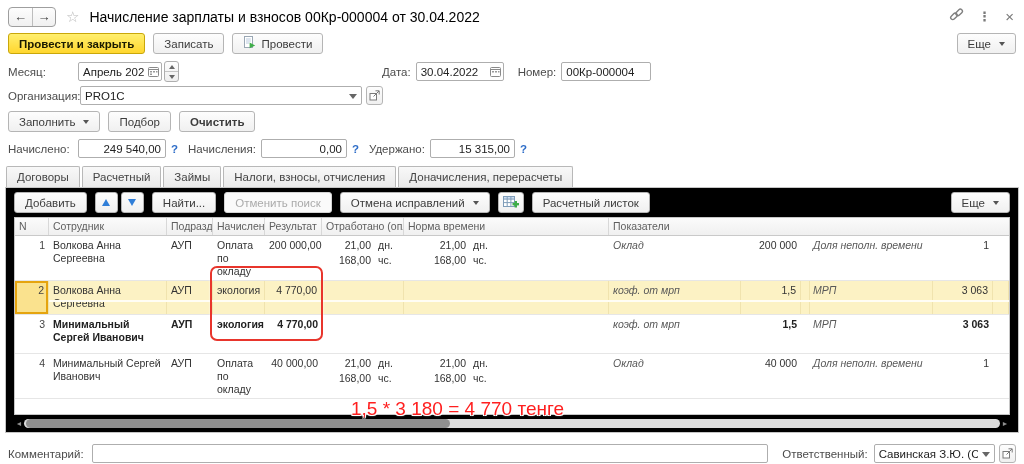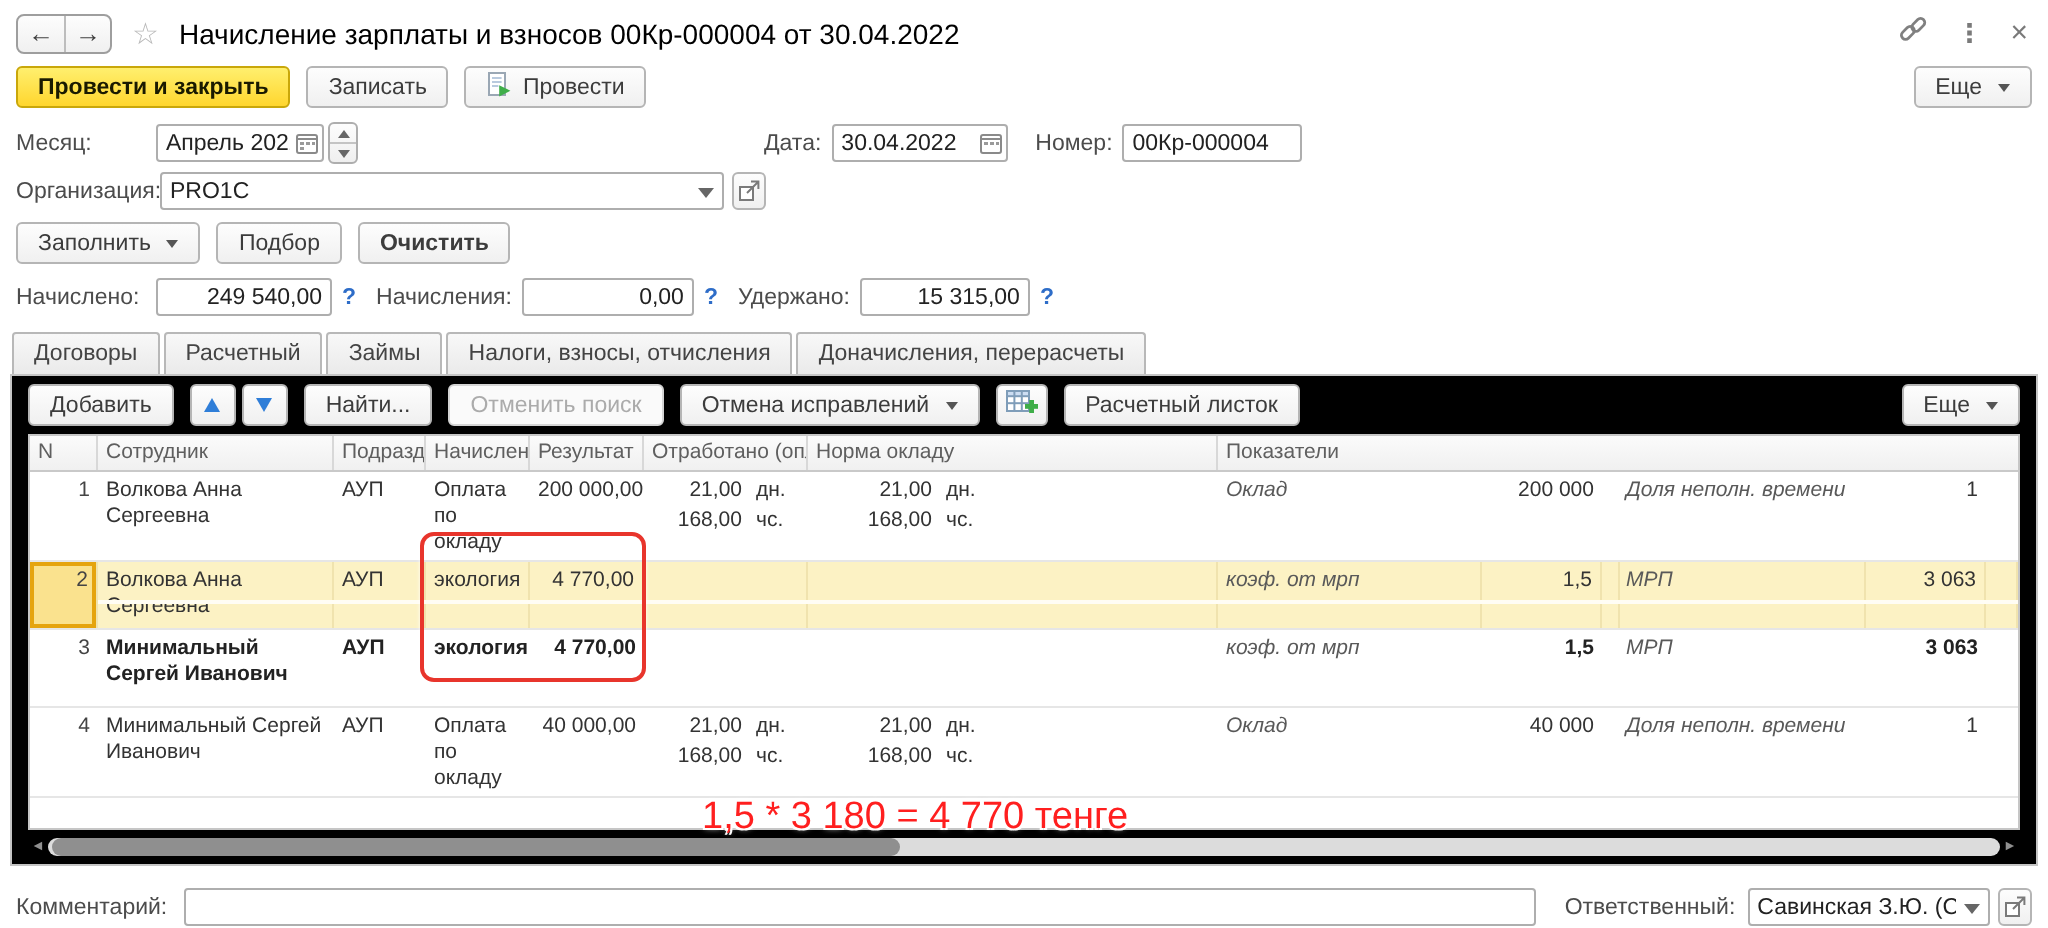--- a/index.html
+++ b/index.html
@@ -298,21 +298,21 @@
     </div>
 
     <div class="table">
       <div class="trow thead">
         <div class="hcell">N</div>
         <div class="hcell">Сотрудник</div>
         <div class="hcell">Подразде...</div>
         <div class="hcell">Начислен...</div>
         <div class="hcell">Результат</div>
         <div class="hcell">Отработано (оплач...</div>
-        <div class="hcell">Норма окладу</div>
+        <div class="hcell">Норма времени</div>
         <div class="hcell">Показатели</div>
       </div>
       <div class="tbody">
           <div class="trow r1">
             <div class="tcell cn">1</div>
             <div class="tcell cemp">Волкова Анна Сергеевна</div>
             <div class="tcell cdep">АУП</div>
             <div class="tcell cacc">Оплата по окладу</div>
             <div class="tcell cres">200 000,00</div>
             <div class="tcell cwork">

